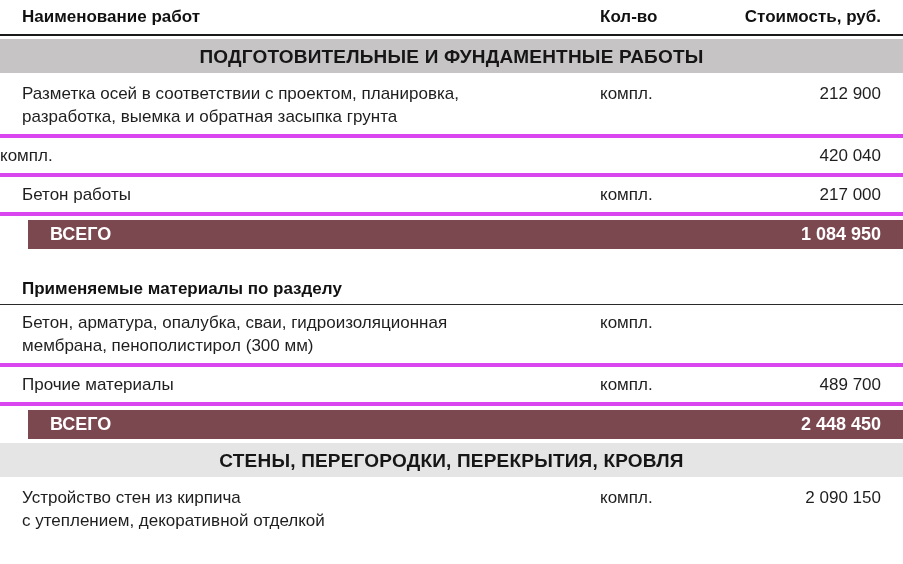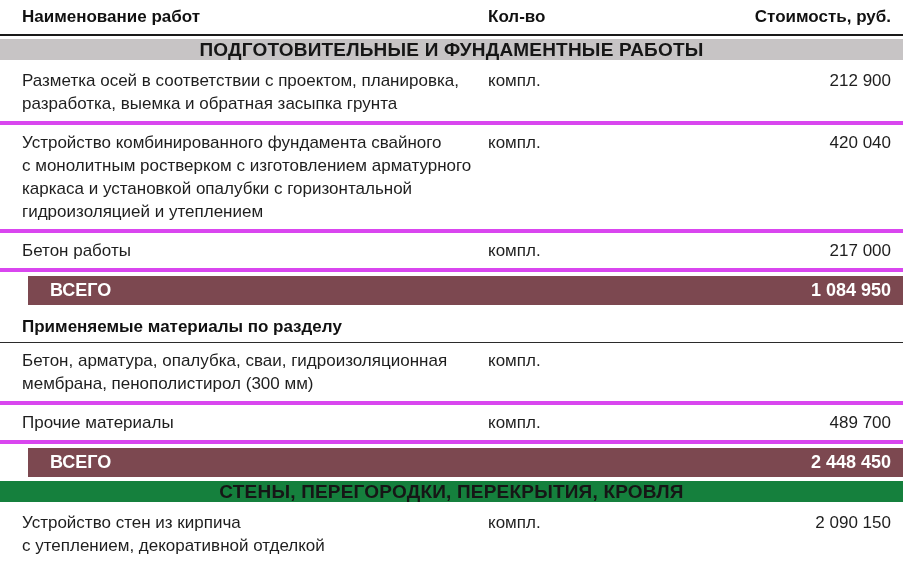--- a/index.html
+++ b/index.html
@@ -6,43 +6,43 @@
   html, body { width: 903px; background: #ffffff; }
   body {
     font-family: "Liberation Sans", "DejaVu Sans", sans-serif;
     color: #1e1e1e;
     font-size: 17px;
     line-height: 23px;
   }
   .table { width: 903px; }
 
   .row { display: flex; align-items: flex-start; }
-  .c-name  { width: 488px; padding-left: 22px; white-space: pre-line; }
+  .c-name  { width: 600px; padding-left: 22px; white-space: pre-line; }
   .c-qty   { width: 120px; flex-shrink: 0; }
-  .c-cost  { flex: 1; text-align: right; padding-right: 12px; }
+  .c-cost  { flex: 1; text-align: right; padding-right: 22px; }
 
   .thead { padding: 5px 0 6px 0; font-weight: bold; color: #111; }
   .hline-thick { height: 2px; background: #1a1a1a; margin-bottom: 3px; }
 
   .section-band {
-    height: 21px; margin-bottom: 3px;
+    height: 34px; margin-bottom: 3px;
     display: flex; align-items: center; justify-content: center;
     font-weight: bold; font-size: 19px; letter-spacing: 0.2px;
     color: #161616;
   }
 
   .item { padding: 6px 0; border-bottom: 4px solid #d946ef; }
 
   .total-band {
     height: 29px; display: flex; align-items: center;
     font-weight: bold; font-size: 18px; color: #ffffff; margin-left: 28px;
   }
   .total-band .c-name { white-space: normal; }
 
-  .subheader { padding: 6px 14px 4px 0; border-bottom: 1px solid #2b2b2b; margin-bottom: 0; }
+  .subheader { padding: 6px 14px 4px 0; border-bottom: 1px solid #2b2b2b; margin-bottom: 0; margin-top: 18px; }
   .subheader .c-name { font-weight: bold; color: #111; }
 
   .gap4 { height: 4px; }
 </style>
 </head>
 <body>
 
 <div class="table">
 
   <div class="row thead">
@@ -55,24 +55,20 @@
   <div class="section-band" style="background:#C7C4C5">ПОДГОТОВИТЕЛЬНЫЕ И ФУНДАМЕНТНЫЕ РАБОТЫ</div>
 
   <div class="row item">
     <div class="c-name">Разметка осей в соответствии с проектом, планировка,
 разработка, выемка и обратная засыпка грунта</div>
     <div class="c-qty">компл.</div>
     <div class="c-cost">212 900</div>
   </div>
 
   <div class="row item">
-    <div class="c-name">Устройство комбинированного фундамента свайного
-с монолитным ростверком с изготовлением арматурного
-каркаса и установкой опалубки с горизонтальной
-гидроизоляцией и утеплением</div>
     <div class="c-qty">компл.</div>
     <div class="c-cost">420 040</div>
   </div>
 
   <div class="row item">
     <div class="c-name">Бетон работы</div>
     <div class="c-qty">компл.</div>
     <div class="c-cost">217 000</div>
   </div>
 
@@ -107,21 +103,21 @@
   <div class="gap4"></div>
 
   <div class="row total-band" style="background:#7C4850">
     <div class="c-name">ВСЕГО</div>
     <div class="c-qty"></div>
     <div class="c-cost">2 448 450</div>
   </div>
 
   <div class="gap4"></div>
 
-  <div class="section-band" style="background:#15803d">СТЕНЫ, ПЕРЕГОРОДКИ, ПЕРЕКРЫТИЯ, КРОВЛЯ</div>
+  <div class="section-band" style="background:#e5e5e5">СТЕНЫ, ПЕРЕГОРОДКИ, ПЕРЕКРЫТИЯ, КРОВЛЯ</div>
 
   <div class="row item" style="border-bottom:none;">
     <div class="c-name">Устройство стен из кирпича
 с утеплением, декоративной отделкой</div>
     <div class="c-qty">компл.</div>
     <div class="c-cost">2 090 150</div>
   </div>
 
 </div>
 

